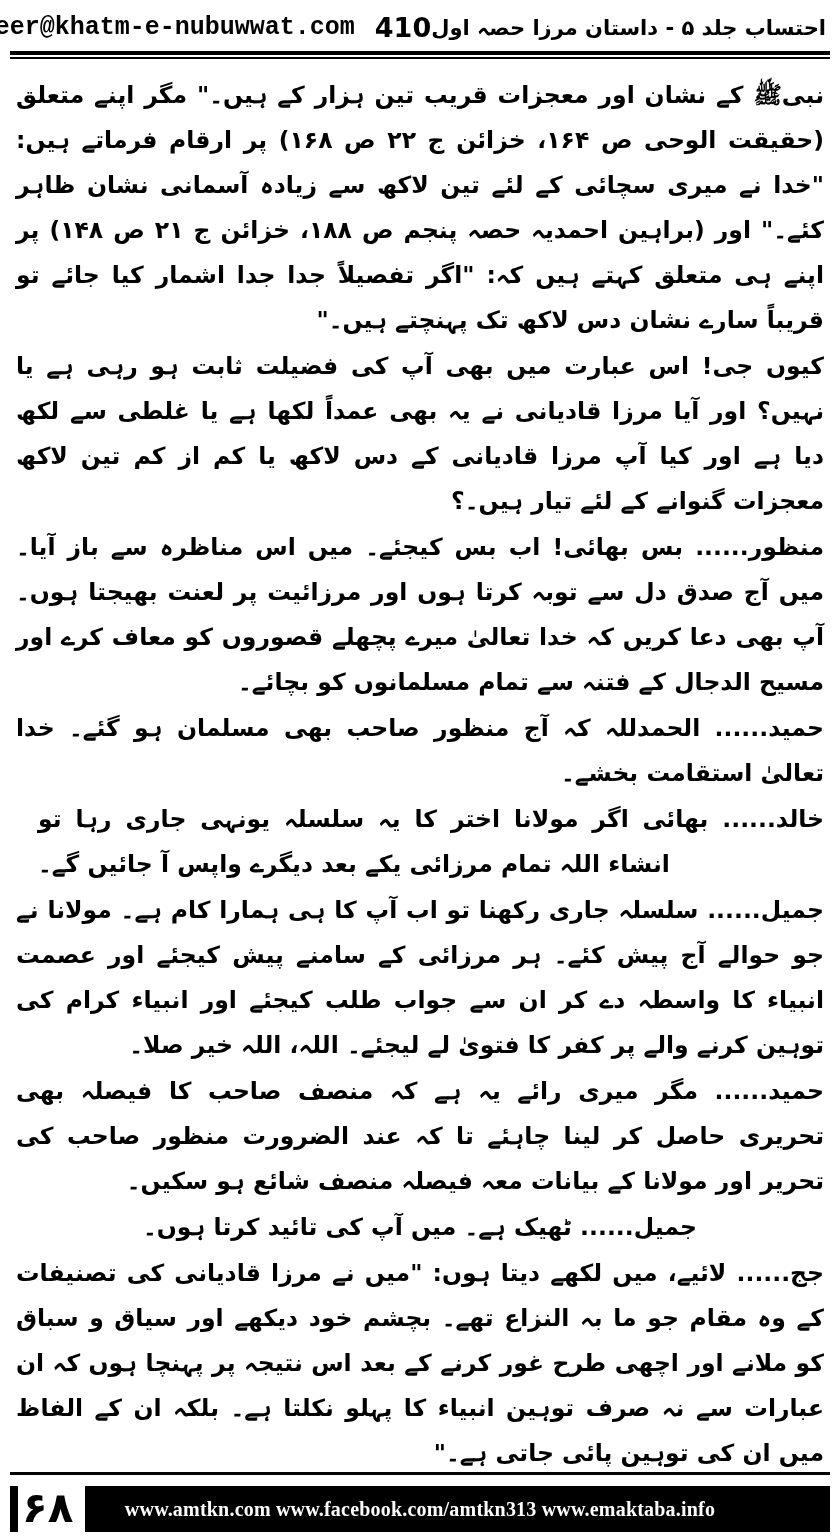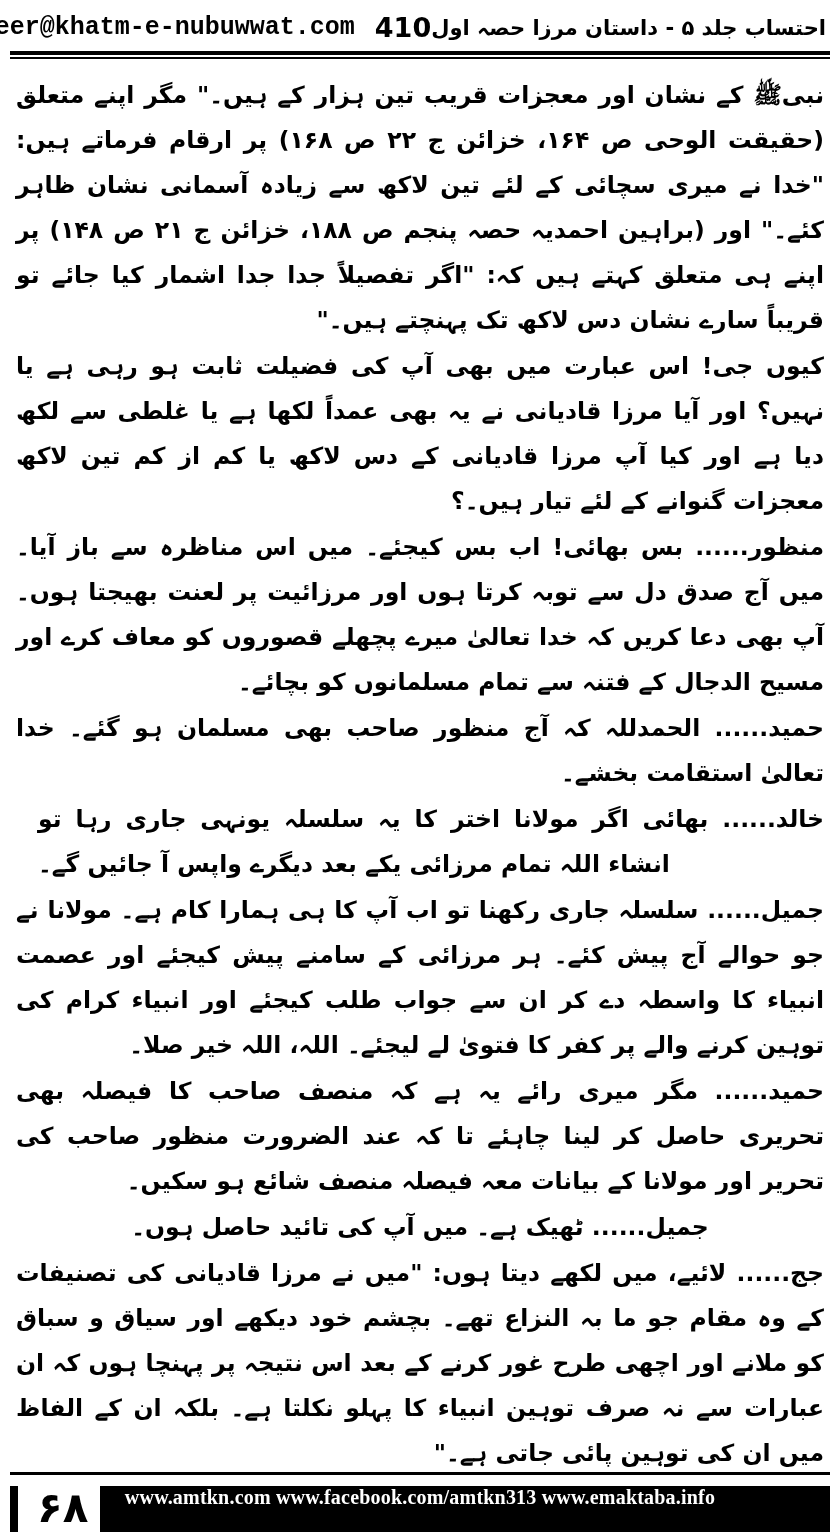--- a/index.html
+++ b/index.html
@@ -108,40 +108,41 @@
     margin: 0 10px 0 10px;
   }
   .footer-bar {
     position: absolute;
     left: 10px;
     right: 10px;
     bottom: 8px;
     height: 46px;
     background: #000;
     display: flex;
+    align-items: center;
     justify-content: center;
   }
   .footer-links {
     color: #ffffff;
     font-family: "Liberation Serif", "DejaVu Serif", serif;
     font-size: 20px;
     font-weight: bold;
     letter-spacing: 0.2px;
     direction: ltr;
     white-space: nowrap;
   }
   .page-number {
     position: absolute;
     left: 18px;
     bottom: 6px;
     font-size: 42px;
     font-weight: bold;
     color: #000;
     background: #fff;
-    padding: 0 12px 0 19px;
+    padding: 0 12px 0 4px;
     line-height: 52px;
     z-index: 3;
   }
 </style>
 </head>
 <body>
 
 <div class="page">
 
   <div class="header">
@@ -162,21 +163,21 @@
 
 
     <p class="para right-last">حمید...... الحمدللہ کہ آج منظور صاحب بھی مسلمان ہو گئے۔ خدا تعالیٰ استقامت بخشے۔</p>
 
     <p class="para left-last">خالد...... بھائی اگر مولانا اختر کا یہ سلسلہ یونہی جاری رہا تو انشاء اللہ تمام مرزائی یکے بعد دیگرے واپس آ جائیں گے۔</p>
 
     <p class="para right-last">جمیل...... سلسلہ جاری رکھنا تو اب آپ کا ہی ہمارا کام ہے۔ مولانا نے جو حوالے آج پیش کئے۔ ہر مرزائی کے سامنے پیش کیجئے اور عصمت انبیاء کا واسطہ دے کر ان سے جواب طلب کیجئے اور انبیاء کرام کی توہین کرنے والے پر کفر کا فتویٰ لے لیجئے۔ اللہ، اللہ خیر صلا۔</p>
 
     <p class="para right-last">حمید...... مگر میری رائے یہ ہے کہ منصف صاحب کا فیصلہ بھی تحریری حاصل کر لینا چاہئے تا کہ عند الضرورت منظور صاحب کی تحریر اور مولانا کے بیانات معہ فیصلہ منصف شائع ہو سکیں۔</p>
 
-    <p class="para center-last">جمیل...... ٹھیک ہے۔ میں آپ کی تائید حاصل ہوں۔</p>
+    <p class="para center-last">جمیل...... ٹھیک ہے۔ میں آپ کی تائید کرتا ہوں۔</p>
 
 
     <p class="para right-last">جج...... لائیے، میں لکھے دیتا ہوں: "میں نے مرزا قادیانی کی تصنیفات کے وہ مقام جو ما بہ النزاع تھے۔ بچشم خود دیکھے اور سیاق و سباق کو ملانے اور اچھی طرح غور کرنے کے بعد اس نتیجہ پر پہنچا ہوں کہ ان عبارات سے نہ صرف توہین انبیاء کا پہلو نکلتا ہے۔ بلکہ ان کے الفاظ میں ان کی توہین پائی جاتی ہے۔"</p>
 
   </div>
 
   <div class="footer">
     <div class="footer-rule"></div>
     <div class="footer-bar">
       <span class="footer-links">www.amtkn.com  www.facebook.com/amtkn313  www.emaktaba.info</span>

